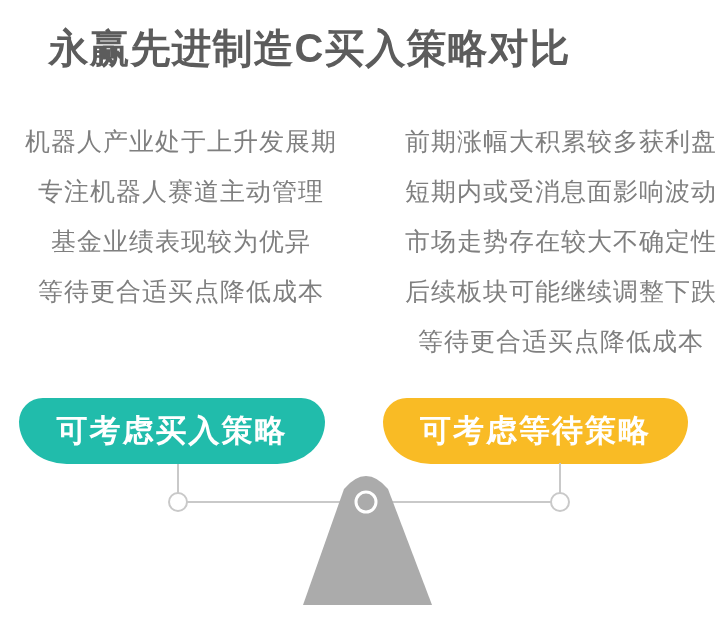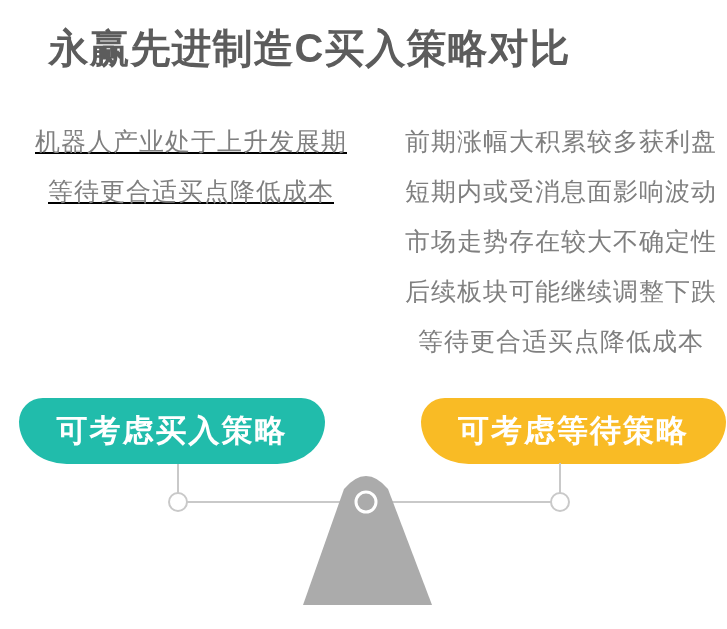--- a/index.html
+++ b/index.html
@@ -19,21 +19,21 @@
     color: #5c5c5c;
     letter-spacing: 1px;
   }
   .reason-col {
     position: absolute;
     top: 116px;
     width: 360px;
     display: flex;
     flex-direction: column;
   }
-  .reason-col.left  { left: 11px; text-decoration: underline; }
+  .reason-col.left  { left: 1px; }
   .reason-col.right { left: 381px; }
   .reason-item {
     height: 50px;
     display: flex;
     align-items: center;
     justify-content: center;
     font-size: 25px;
     letter-spacing: 1px;
     color: #7f7f7f;
     white-space: nowrap;
@@ -47,34 +47,36 @@
     justify-content: center;
     color: #ffffff;
     font-size: 31px;
     font-weight: 700;
     letter-spacing: 2px;
     border-radius: 26px 26px 52px 52px / 26px 26px 46px 46px;
     white-space: nowrap;
     text-align: right;
   }
   .ribbon.left  { left: 19px;  width: 306px; background: #21bcab; }
-  .ribbon.right { left: 421px; width: 305px; background: #f9bb25; font-family: Liberation Mono, monospace; }
+  .ribbon.right { left: 383px; width: 305px; background: #f9bb25; font-family: Liberation Mono, monospace; }
   .scale-svg {
     position: absolute;
     left: 0; top: 460px;
     width: 727px; height: 169px;
   }
 </style>
 </head>
 <body>
 
 <div class="page-title">永赢先进制造C买入策略对比</div>
 
 <div class="reason-col left">
   <div class="reason-item">机器人产业处于上升发展期</div>
+  <div class="reason-item">专注机器人赛道主动管理</div>
+  <div class="reason-item">基金业绩表现较为优异</div>
   <div class="reason-item">等待更合适买点降低成本</div>
 </div>
 
 <div class="reason-col right">
   <div class="reason-item">前期涨幅大积累较多获利盘</div>
   <div class="reason-item">短期内或受消息面影响波动</div>
   <div class="reason-item">市场走势存在较大不确定性</div>
   <div class="reason-item">后续板块可能继续调整下跌</div>
   <div class="reason-item">等待更合适买点降低成本</div>
 </div>

